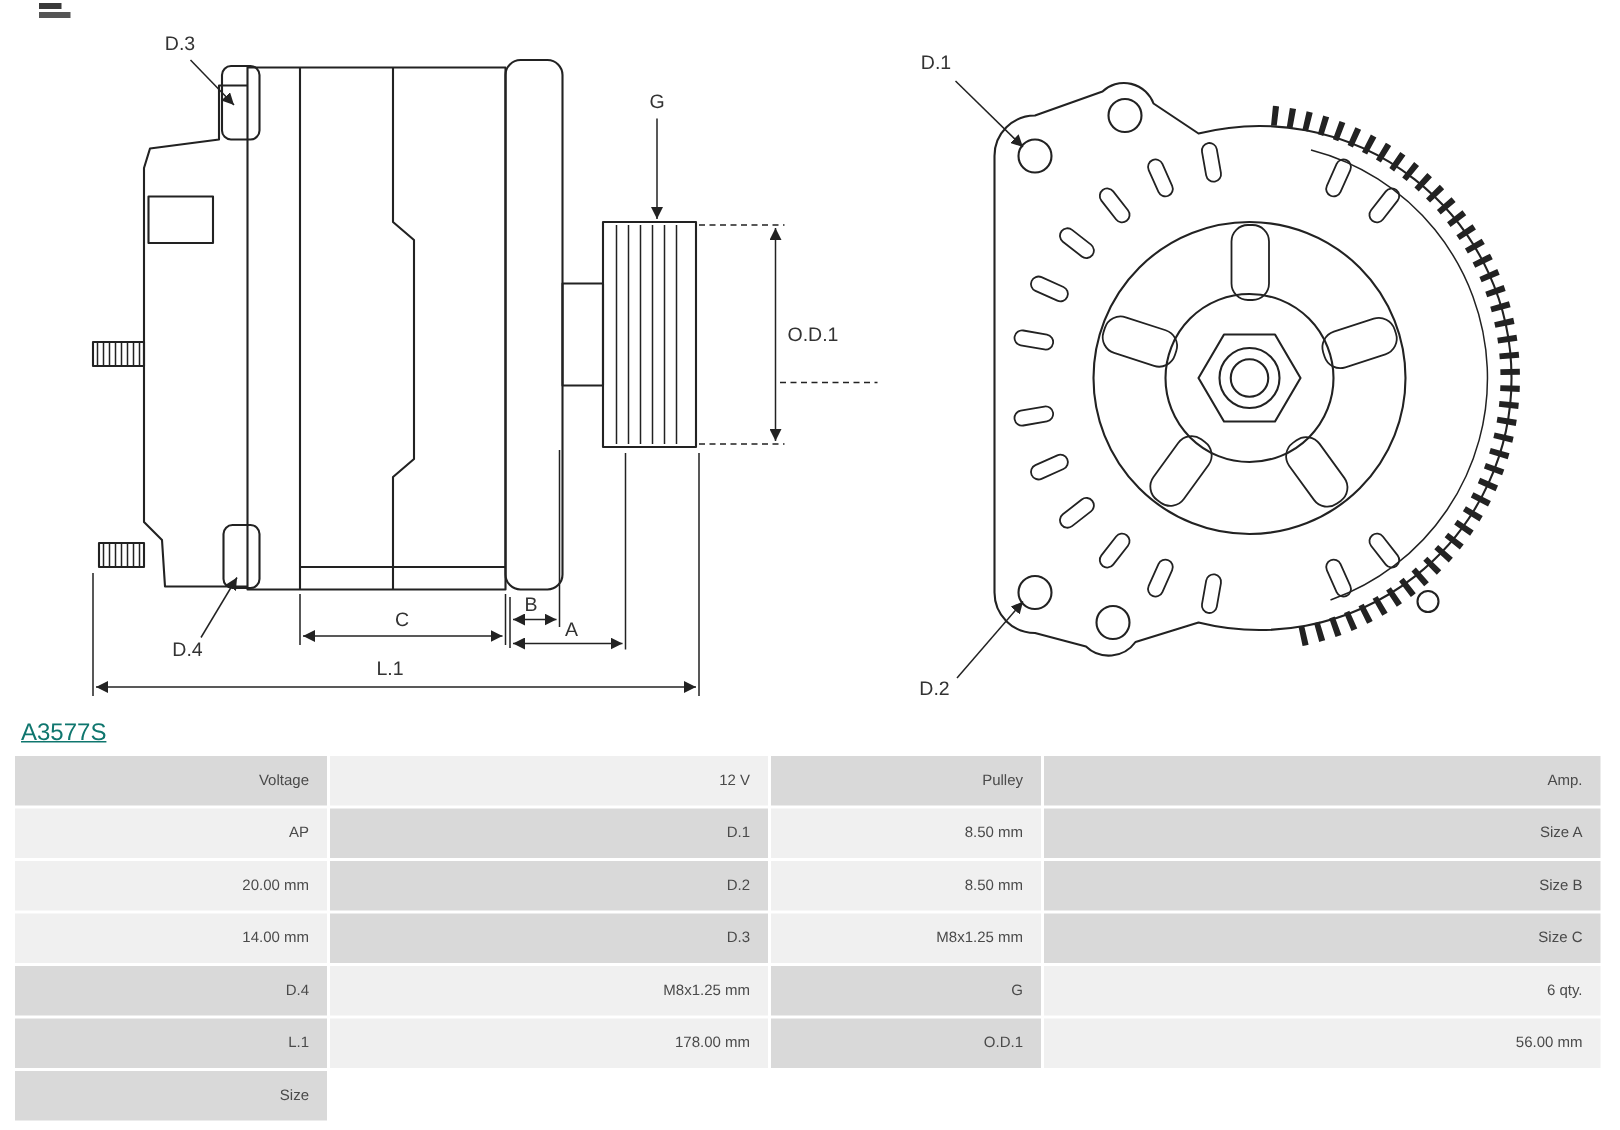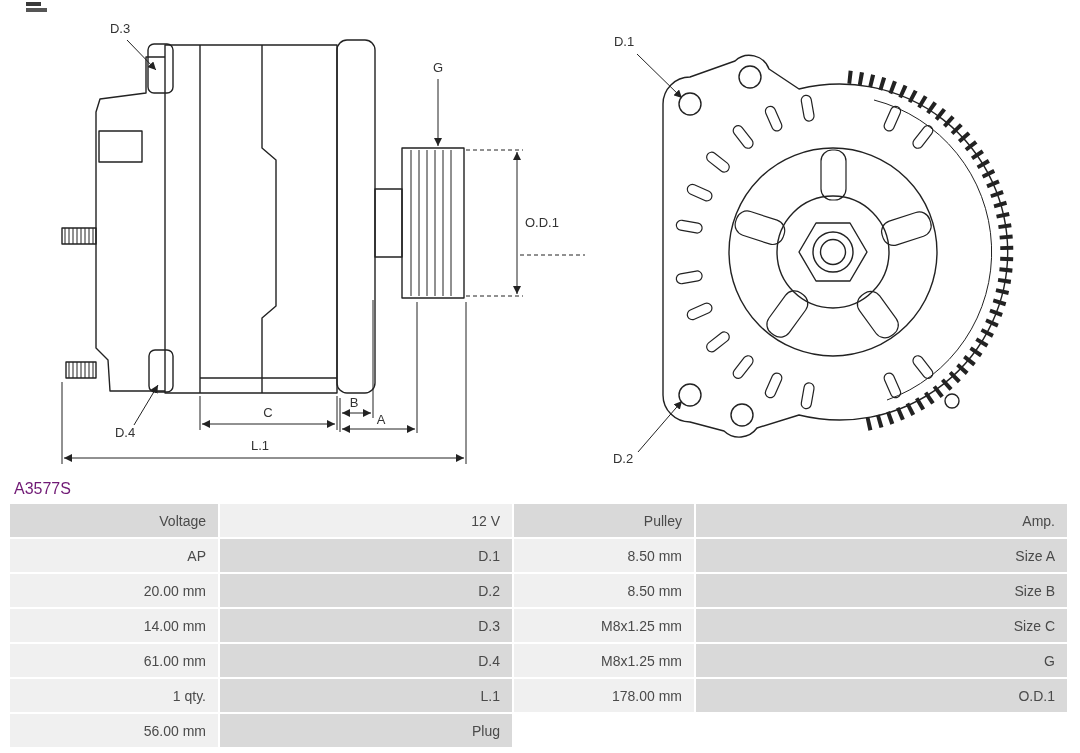--- a/index.html
+++ b/index.html
@@ -9,39 +9,40 @@
     overflow:hidden;
   }
   .drawing-wrap{position:relative;width:1080px;height:478px;}
   .drawing-wrap svg{display:block;}
   svg text{
     font-family:"Liberation Sans",sans-serif;
     font-size:13px;
     fill:#333333;
   }
   .part-number{
-    color:#701a75;
+    color:#0f766e;
     font-size:16px;
     line-height:18px;
     margin:2px 0 6px 14px;
+    text-decoration:underline;
   }
   .spec-table{
     display:grid;
     grid-template-columns:208px 292px 180px 371px;
     grid-auto-rows:33px;
     gap:2px;
     margin:0 10px;
     background:#ffffff;
   }
   .cell{
     display:flex;
     align-items:center;
     justify-content:flex-end;
     padding-right:12px;
-    font-size:14px;
+    font-size:10px;
     color:#4a4a4a;
   }
   .cell-label{background:#d9d9d9;}
   .cell-value{background:#f0f0f0;}
 </style>
 </head>
 <body>
 
 <div class="drawing-wrap">
   <svg width="1080" height="478" viewBox="0 0 1080 478">
@@ -198,25 +199,24 @@
   <div class="cell cell-value">20.00 mm</div>
   <div class="cell cell-label">D.2</div>
   <div class="cell cell-value">8.50 mm</div>
 
   <div class="cell cell-label">Size B</div>
   <div class="cell cell-value">14.00 mm</div>
   <div class="cell cell-label">D.3</div>
   <div class="cell cell-value">M8x1.25 mm</div>
 
   <div class="cell cell-label">Size C</div>
-  <div class="cell cell-value">61.00 mm</div>
   <div class="cell cell-label">D.4</div>
   <div class="cell cell-value">M8x1.25 mm</div>
 
   <div class="cell cell-label">G</div>
-  <div class="cell cell-value">1 qty.</div>
+  <div class="cell cell-value">6 qty.</div>
   <div class="cell cell-label">L.1</div>
   <div class="cell cell-value">178.00 mm</div>
 
   <div class="cell cell-label">O.D.1</div>
   <div class="cell cell-value">56.00 mm</div>
-  <div class="cell cell-label">Plug</div>
+  <div class="cell cell-label">Size</div>
 </div>
 
 </body></html>

